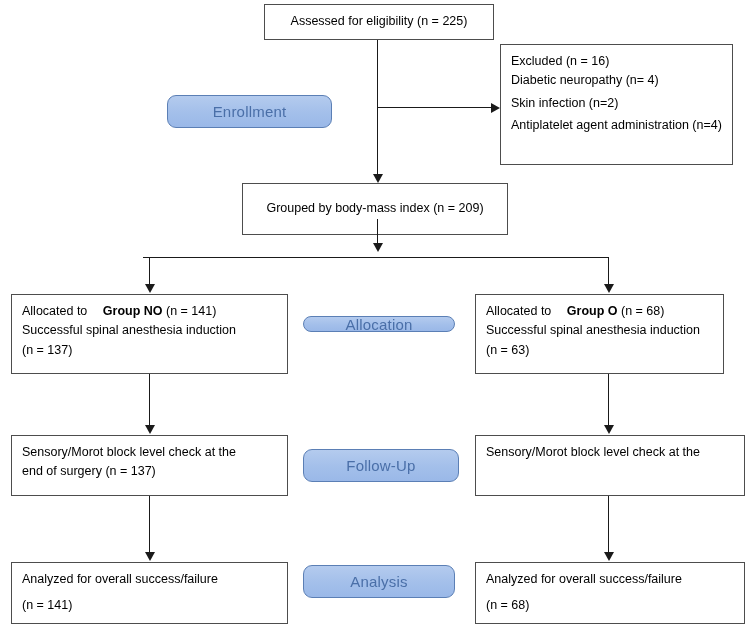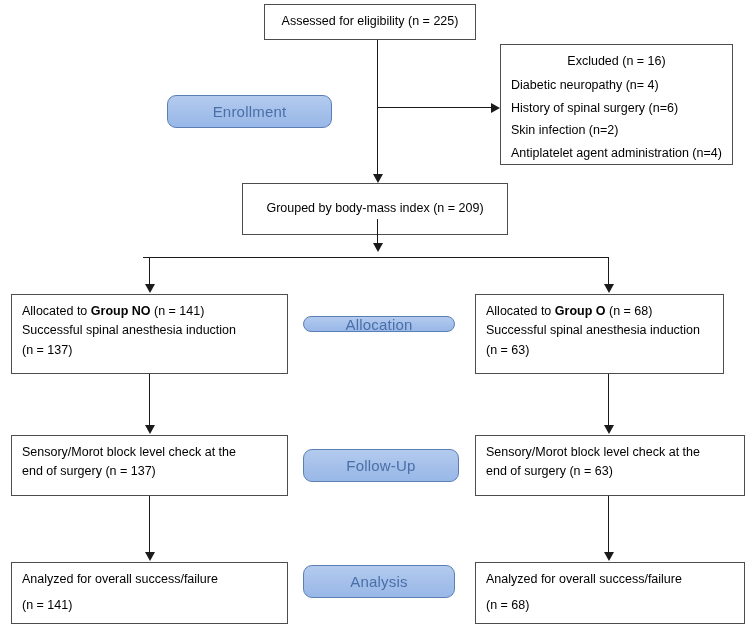--- a/index.html
+++ b/index.html
@@ -32,22 +32,20 @@
   .box.pad {
     padding: 7px 10px;
   }
   .box.center {
     display: flex;
     align-items: center;
     justify-content: center;
     text-align: center;
   }
   .excluded-title {
-    text-align: center;
-    margin-bottom: 5px;
   }
   .excluded-item {
     margin-bottom: 3px;
   }
   .stage {
     position: absolute;
     box-sizing: border-box;
     border: 1px solid #5b7fb5;
     border-radius: 9px;
     background: linear-gradient(180deg, #b4cbee 0%, #a3bfea 55%, #9ab8e8 100%);
@@ -77,35 +75,34 @@
     border-top: 9px solid #1a1a1a;
   }
   .arrow-right {
     position: absolute;
     width: 0;
     height: 0;
     border-top: 5px solid transparent;
     border-bottom: 5px solid transparent;
     border-left: 9px solid #1a1a1a;
   }
-  b { font-weight: bold; }
+  b { font-weight: bold; margin-left: 12px; }
 </style>
 </head>
 <body>
 
 <div id="canvas">
 
-  <div class="box center" style="left:264px; top:4px; width:212px; height:36px;">
+  <div class="box center" style="left:264px; top:4px; width:230px; height:36px;">
     <span class="line">Assessed for eligibility (n = 225)</span>
   </div>
 
   <div class="box pad" style="left:500px; top:44px; width:233px; height:121px;">
     <div class="excluded-title">Excluded (n = 16)</div>
     <div class="excluded-item">Diabetic neuropathy  (n= 4)</div>
-    <div class="excluded-item">History of spinal surgery (n=6)</div>
     <div class="excluded-item">Skin infection  (n=2)</div>
     <div class="excluded-item">Antiplatelet  agent administration  (n=4)</div>
   </div>
 
   <div class="stage" style="left:167px; top:95px; width:165px; height:33px;">
     <span>Enrollment</span>
   </div>
 
   <div class="box center" style="left:242px; top:183px; width:266px; height:52px;">
     <span class="line">Grouped by body-mass index (n = 209)</span>
@@ -127,21 +124,20 @@
     <span>Allocation</span>
   </div>
 
   <div class="box pad" style="left:11px; top:435px; width:277px; height:61px;">
     <div class="line">Sensory/Morot block level check at the</div>
     <div class="line">end of surgery (n = 137)</div>
   </div>
 
   <div class="box pad" style="left:475px; top:435px; width:270px; height:61px;">
     <div class="line">Sensory/Morot block level check at the</div>
-    <div class="line">end of surgery (n = 63)</div>
   </div>
 
   <div class="stage" style="left:303px; top:449px; width:156px; height:33px;">
     <span>Follow-Up</span>
   </div>
 
   <div class="box pad" style="left:11px; top:562px; width:277px; height:62px;">
     <div class="line">Analyzed for overall success/failure</div>
     <div class="line" style="margin-top:7px;">(n = 141)</div>
   </div>

